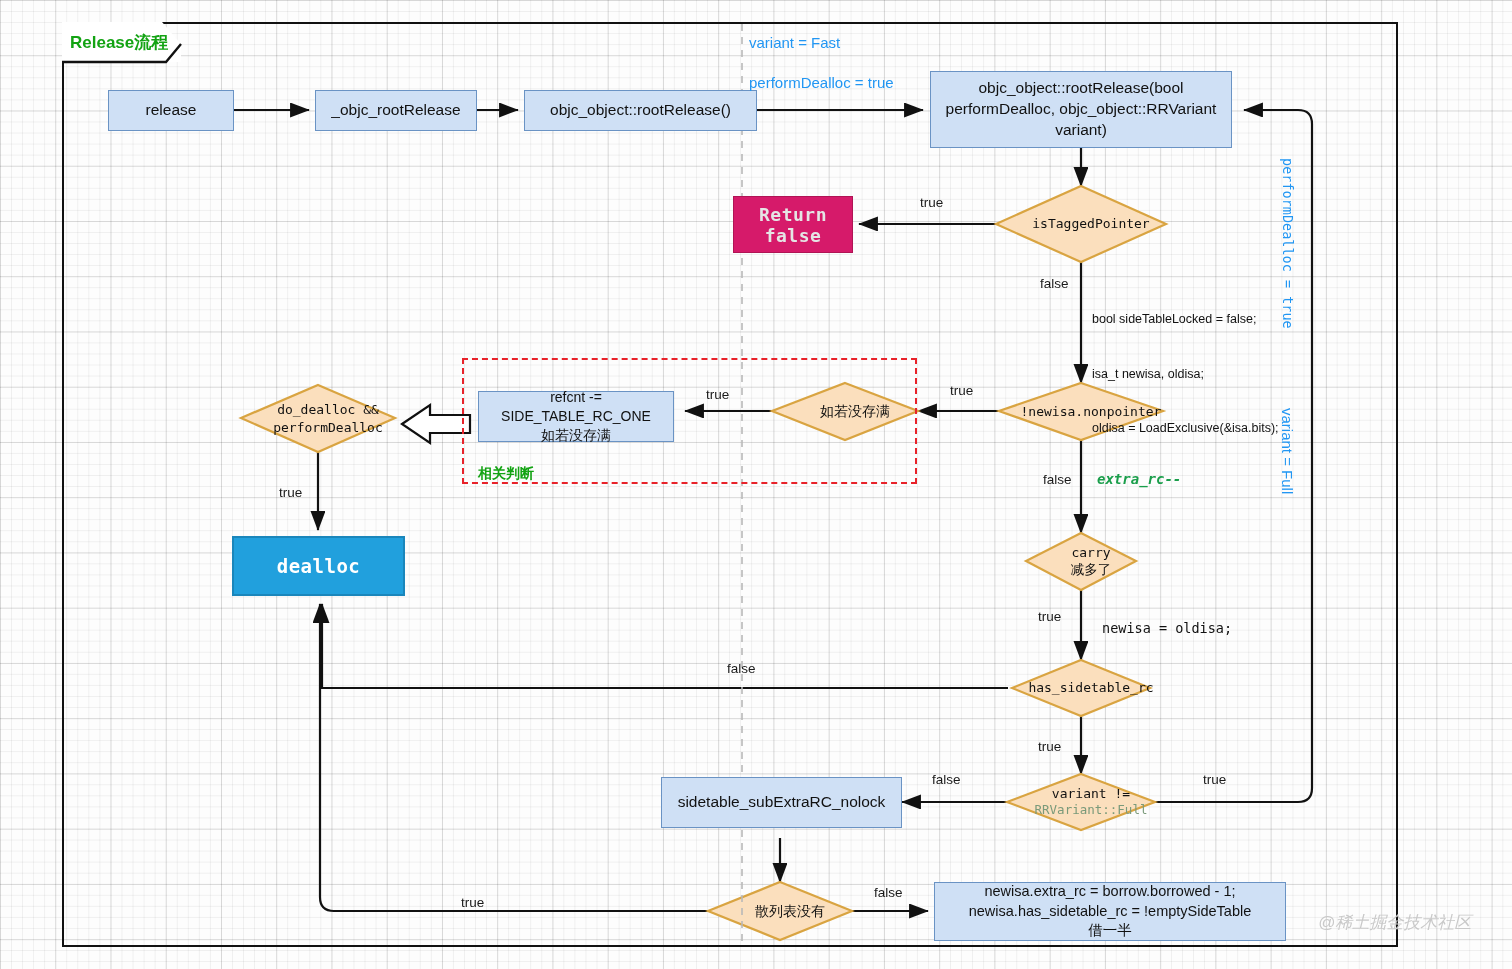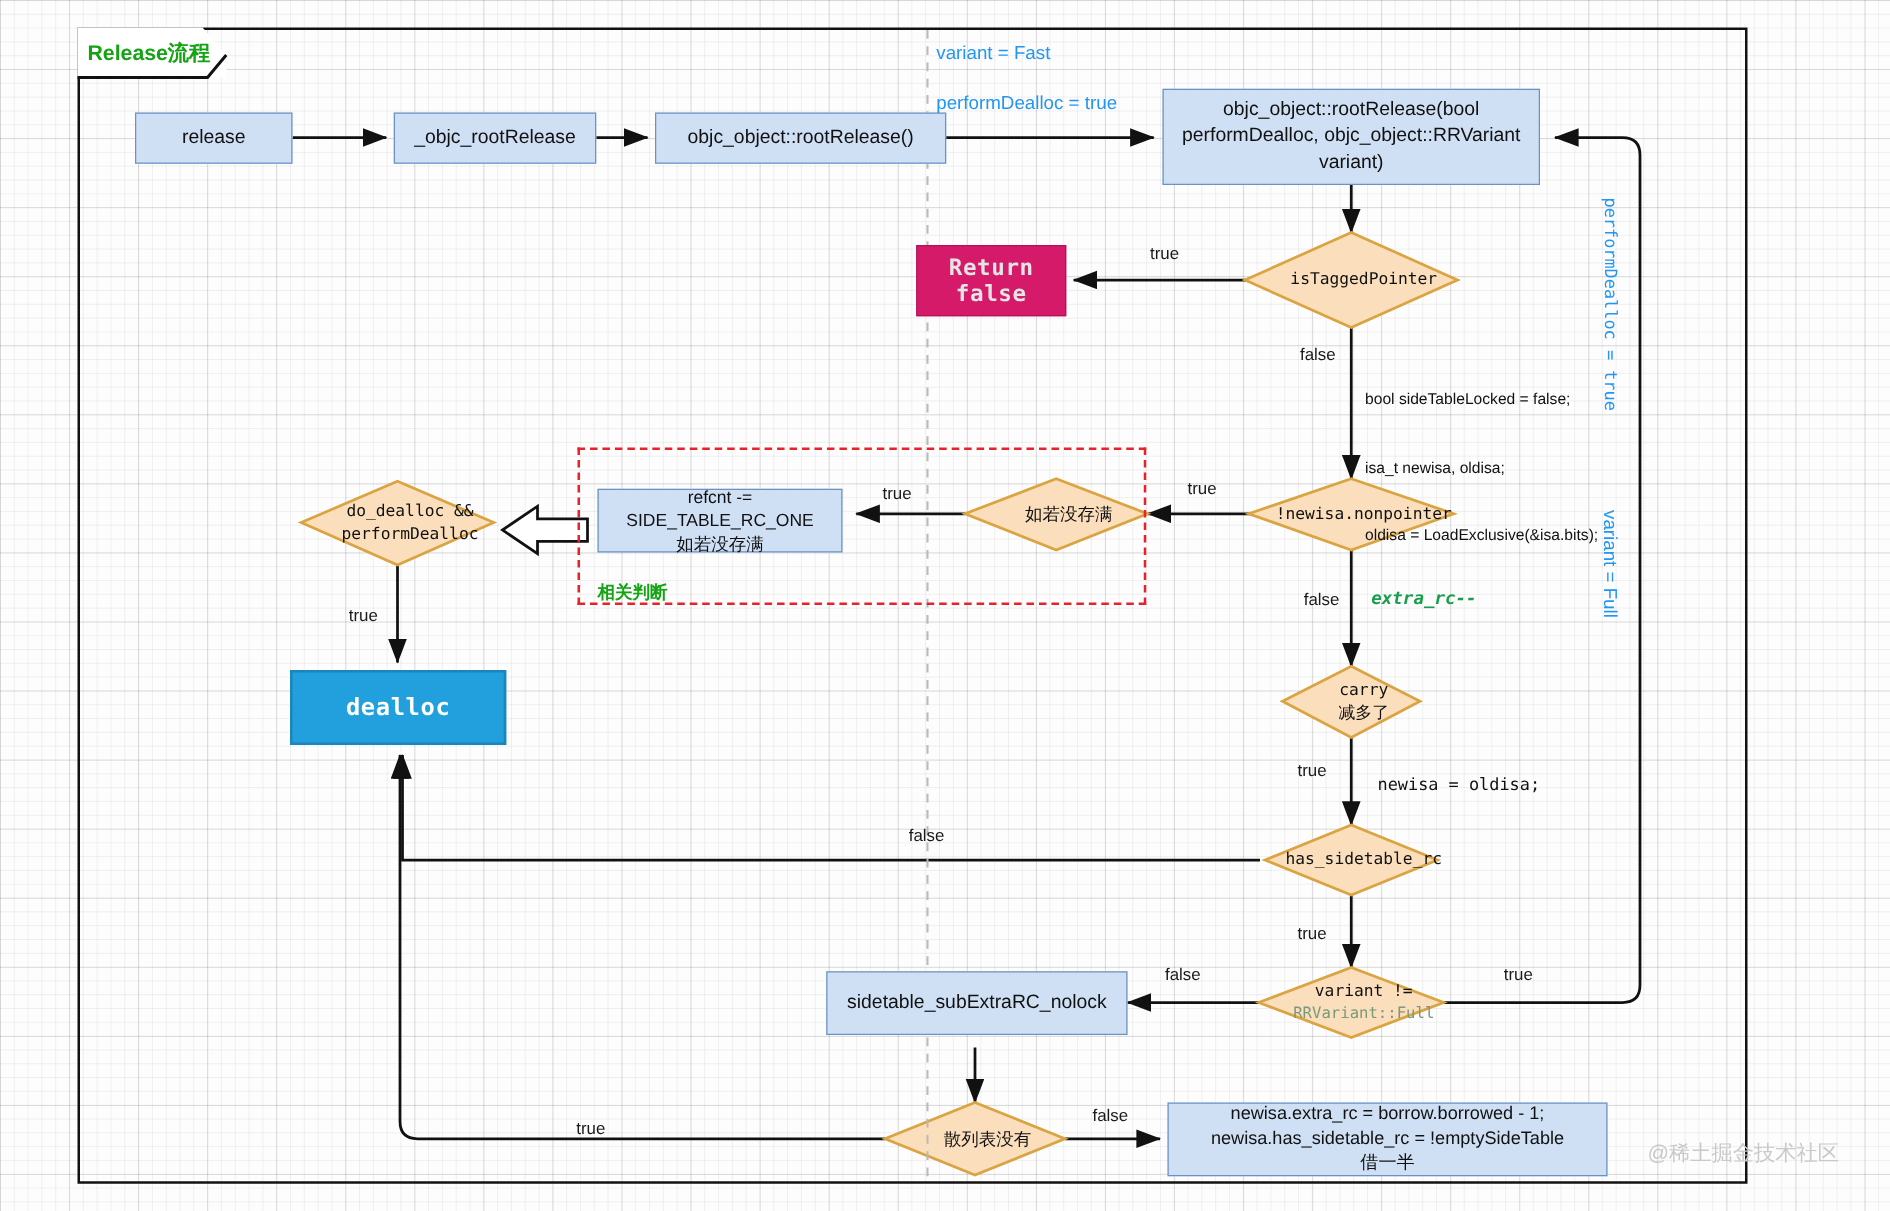--- a/index.html
+++ b/index.html
@@ -273,15 +273,15 @@
   <div class="elab" style="left:706px;top:387px;">true</div>
   <div class="elab" style="left:279px;top:485px;">true</div>
   <div class="elab" style="left:1038px;top:609px;">true</div>
   <div class="elab" style="left:727px;top:661px;">false</div>
   <div class="elab" style="left:1038px;top:739px;">true</div>
   <div class="elab" style="left:932px;top:772px;">false</div>
   <div class="elab" style="left:1203px;top:772px;">true</div>
   <div class="elab" style="left:874px;top:885px;">false</div>
   <div class="elab" style="left:461px;top:895px;">true</div>
 
-  <div class="watermark" style="left:1318px;top:911px;">@稀土掘金技术社区</div>
+  <div class="watermark" style="left:1318px;top:911px;font-style:italic;">@稀土掘金技术社区</div>
 
 </div>
 
 </body></html>

